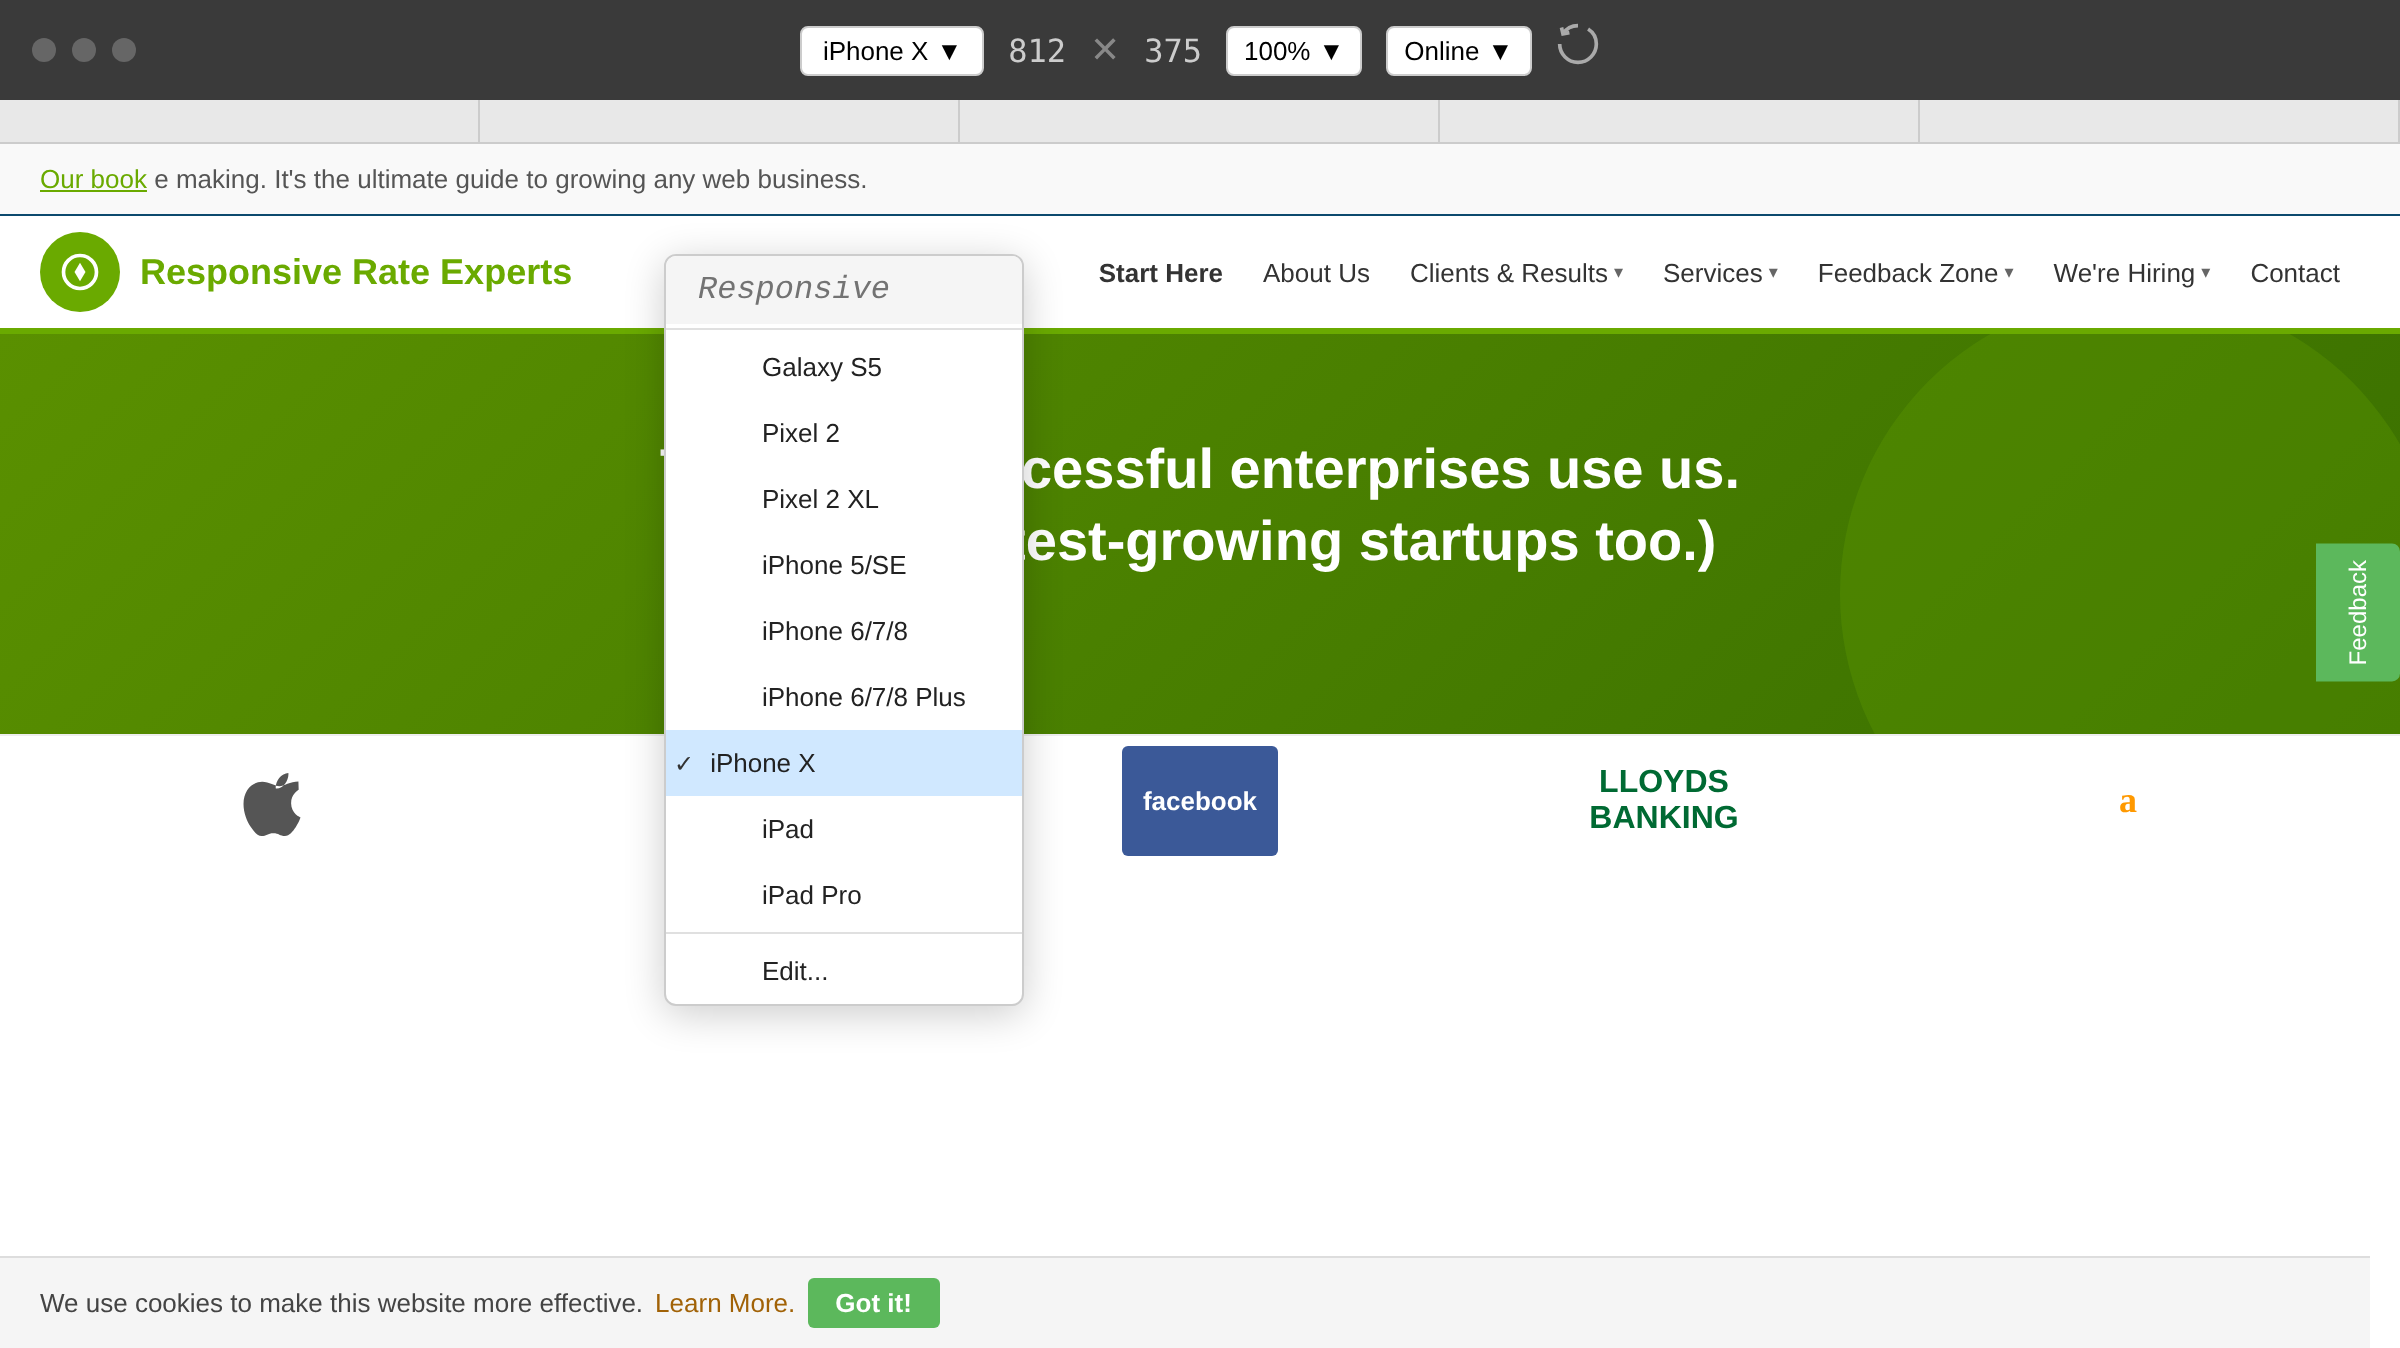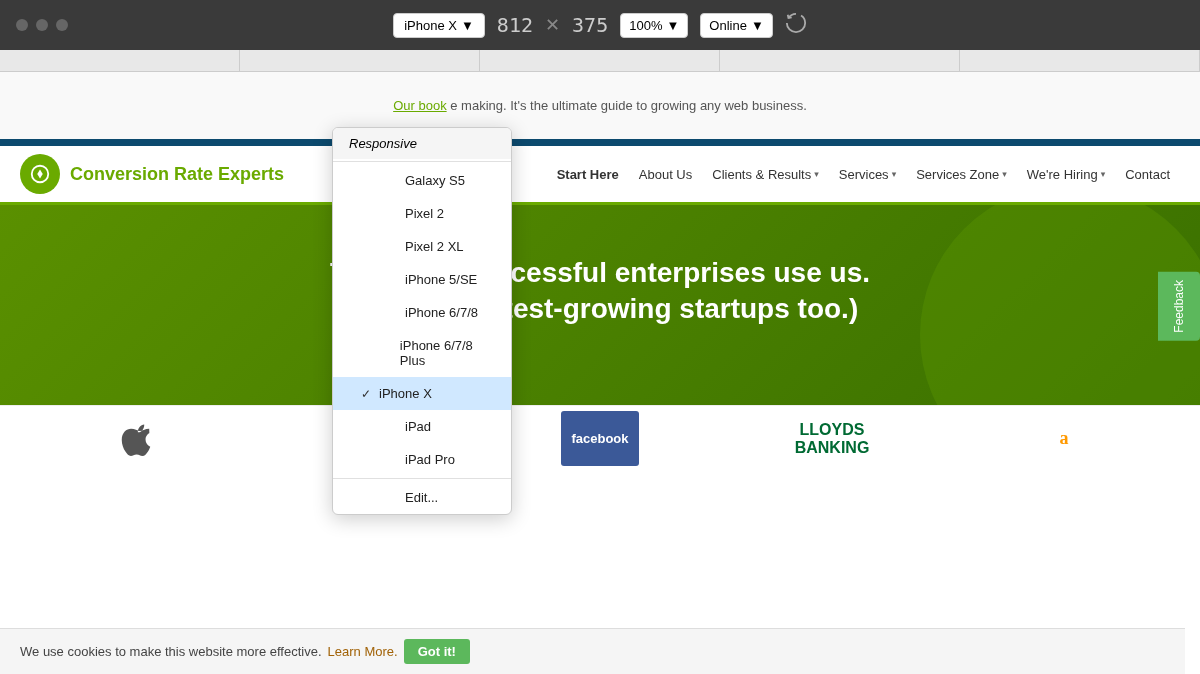--- a/index.html
+++ b/index.html
@@ -44,21 +44,21 @@
       align-items: center;
       gap: 4px;
       cursor: pointer;
     }
     .toolbar-separator {
       color: #888;
       font-size: 18px;
     }
     .dim-display {
       color: #ccc;
-      font-size: 20px;
+      font-size: 16px;
       font-family: monospace;
     }
     .zoom-selector {
       background: white;
       border: 1px solid #ccc;
       border-radius: 4px;
       padding: 4px 8px;
       font-size: 13px;
       display: flex;
       align-items: flex-end;
@@ -110,25 +110,25 @@
     .website-container {
       width: 100%;
       height: 100%;
       position: relative;
       background: white;
     }
 
     
     .book-banner {
       background: #f9f9f9;
-      border-bottom: 7px solid #0c4a6e;
-      padding: 26px 20px;
+      border-bottom: 1px solid #0c4a6e;
+      padding: 10px 20px;
       font-size: 13px;
       color: #555;
-      text-align: center;
+      text-align: left;
     }
     .book-banner a {
       color: #6aaa00;
       text-decoration: underline;
     }
 
     
     .site-header {
       background: white;
       border-bottom: 3px solid #6aaa00;
@@ -266,21 +266,21 @@
       left: 332px;
       background: white;
       border: 1px solid #ccc;
       border-radius: 6px;
       box-shadow: 0 4px 20px rgba(0,0,0,0.2);
       width: 180px;
       z-index: 1000;
       overflow: hidden;
     }
     .dropdown-item {
-      padding: 9px 28px;
+      padding: 9px 4px;
       font-size: 13px;
       color: #222;
       cursor: pointer;
       display: flex;
       align-items: center;
       gap: 8px;
     }
     .dropdown-item.selected {
       background: #d0e8ff;
     }
@@ -294,24 +294,25 @@
       display: inline-block;
       width: 14px;
     }
     .dropdown-divider {
       height: 1px;
       background: #e0e0e0;
       margin: 2px 0;
     }
     .dropdown-header {
       padding: 8px 16px;
-      font-size: 13px;
-      color: #000000;
+      font-size: 16px;
+      color: #737373;
       font-style: italic;
       background: #f5f5f5;
+      font-family: Liberation Mono, monospace;
     }
   </style>
 </head>
 <body>
 
 <div class="toolbar">
   <div class="toolbar-left">
     <div class="toolbar-dot"></div>
     <div class="toolbar-dot"></div>
     <div class="toolbar-dot"></div>
@@ -361,37 +362,37 @@
     </div>
 
     <div class="site-header">
       <div class="site-logo">
         <div class="logo-circle">
           <svg width="22" height="22" viewBox="0 0 24 24" fill="white">
             <circle cx="12" cy="12" r="9" fill="none" stroke="white" stroke-width="2"></circle>
             <path d="M12 7 L15 12 L12 17 L9 12 Z" fill="white"></path>
           </svg>
         </div>
-        <span class="logo-text">Conversion Rate Experts</span>
+        <span class="logo-text">Responsive Rate Experts</span>
       </div>
       <nav class="site-nav">
         <span class="nav-item active">Start Here</span>
         <span class="nav-item">
           <span>About Us</span>
         </span>
         <span class="nav-item">
           <span>Clients &amp; Results</span>
           <span class="caret">▾</span>
         </span>
         <span class="nav-item">
           <span>Services</span>
           <span class="caret">▾</span>
         </span>
         <span class="nav-item">
-          <span>Services Zone</span>
+          <span>Feedback Zone</span>
           <span class="caret">▾</span>
         </span>
         <span class="nav-item">
           <span>We're Hiring</span>
           <span class="caret">▾</span>
         </span>
         <span class="nav-contact">Contact</span>
       </nav>
     </div>
 

